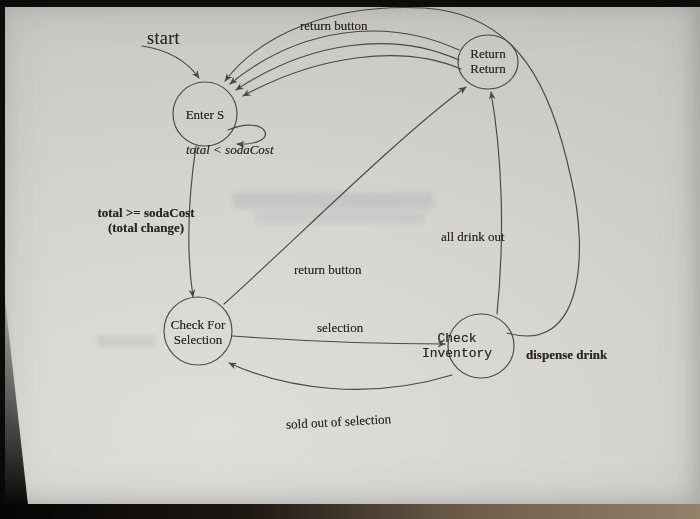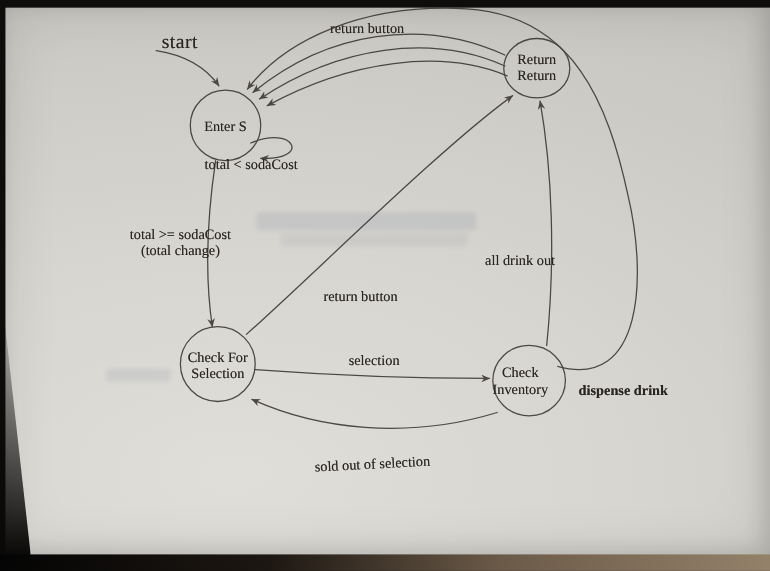--- a/index.html
+++ b/index.html
@@ -93,30 +93,30 @@
   <div class="lbl center" style="left:448px;top:46px;width:80px;">
     <span>Return</span>
     <span>Return</span>
   </div>
 
   <div class="lbl center" style="left:163px;top:317px;width:70px;">
     <span>Check For</span>
     <span>Selection</span>
   </div>
 
-  <div class="lbl center" style="left:436px;top:331px;width:74px;">
+  <div class="lbl center" style="left:420px;top:331px;width:74px;font-family:Liberation Mono, monospace;">
     <span>Check</span>
     <span>Inventory</span>
   </div>
 
   <div class="lbl" style="left:300px;top:18px;">return button</div>
 
-  <div class="lbl" style="left:186px;top:142px;">total &lt; sodaCost</div>
+  <div class="lbl" style="left:186px;top:142px;font-style:italic;">total &lt; sodaCost</div>
 
-  <div class="lbl center" style="left:104px;top:205px;width:120px;">
+  <div class="lbl center" style="left:86px;top:205px;width:120px;font-weight:bold;">
     <span>total &gt;= sodaCost</span>
     <span>(total change)</span>
   </div>
 
   <div class="lbl" style="left:441px;top:229px;">all drink out</div>
 
   <div class="lbl" style="left:294px;top:262px;">return button</div>
 
   <div class="lbl" style="left:317px;top:320px;">selection</div>
 

